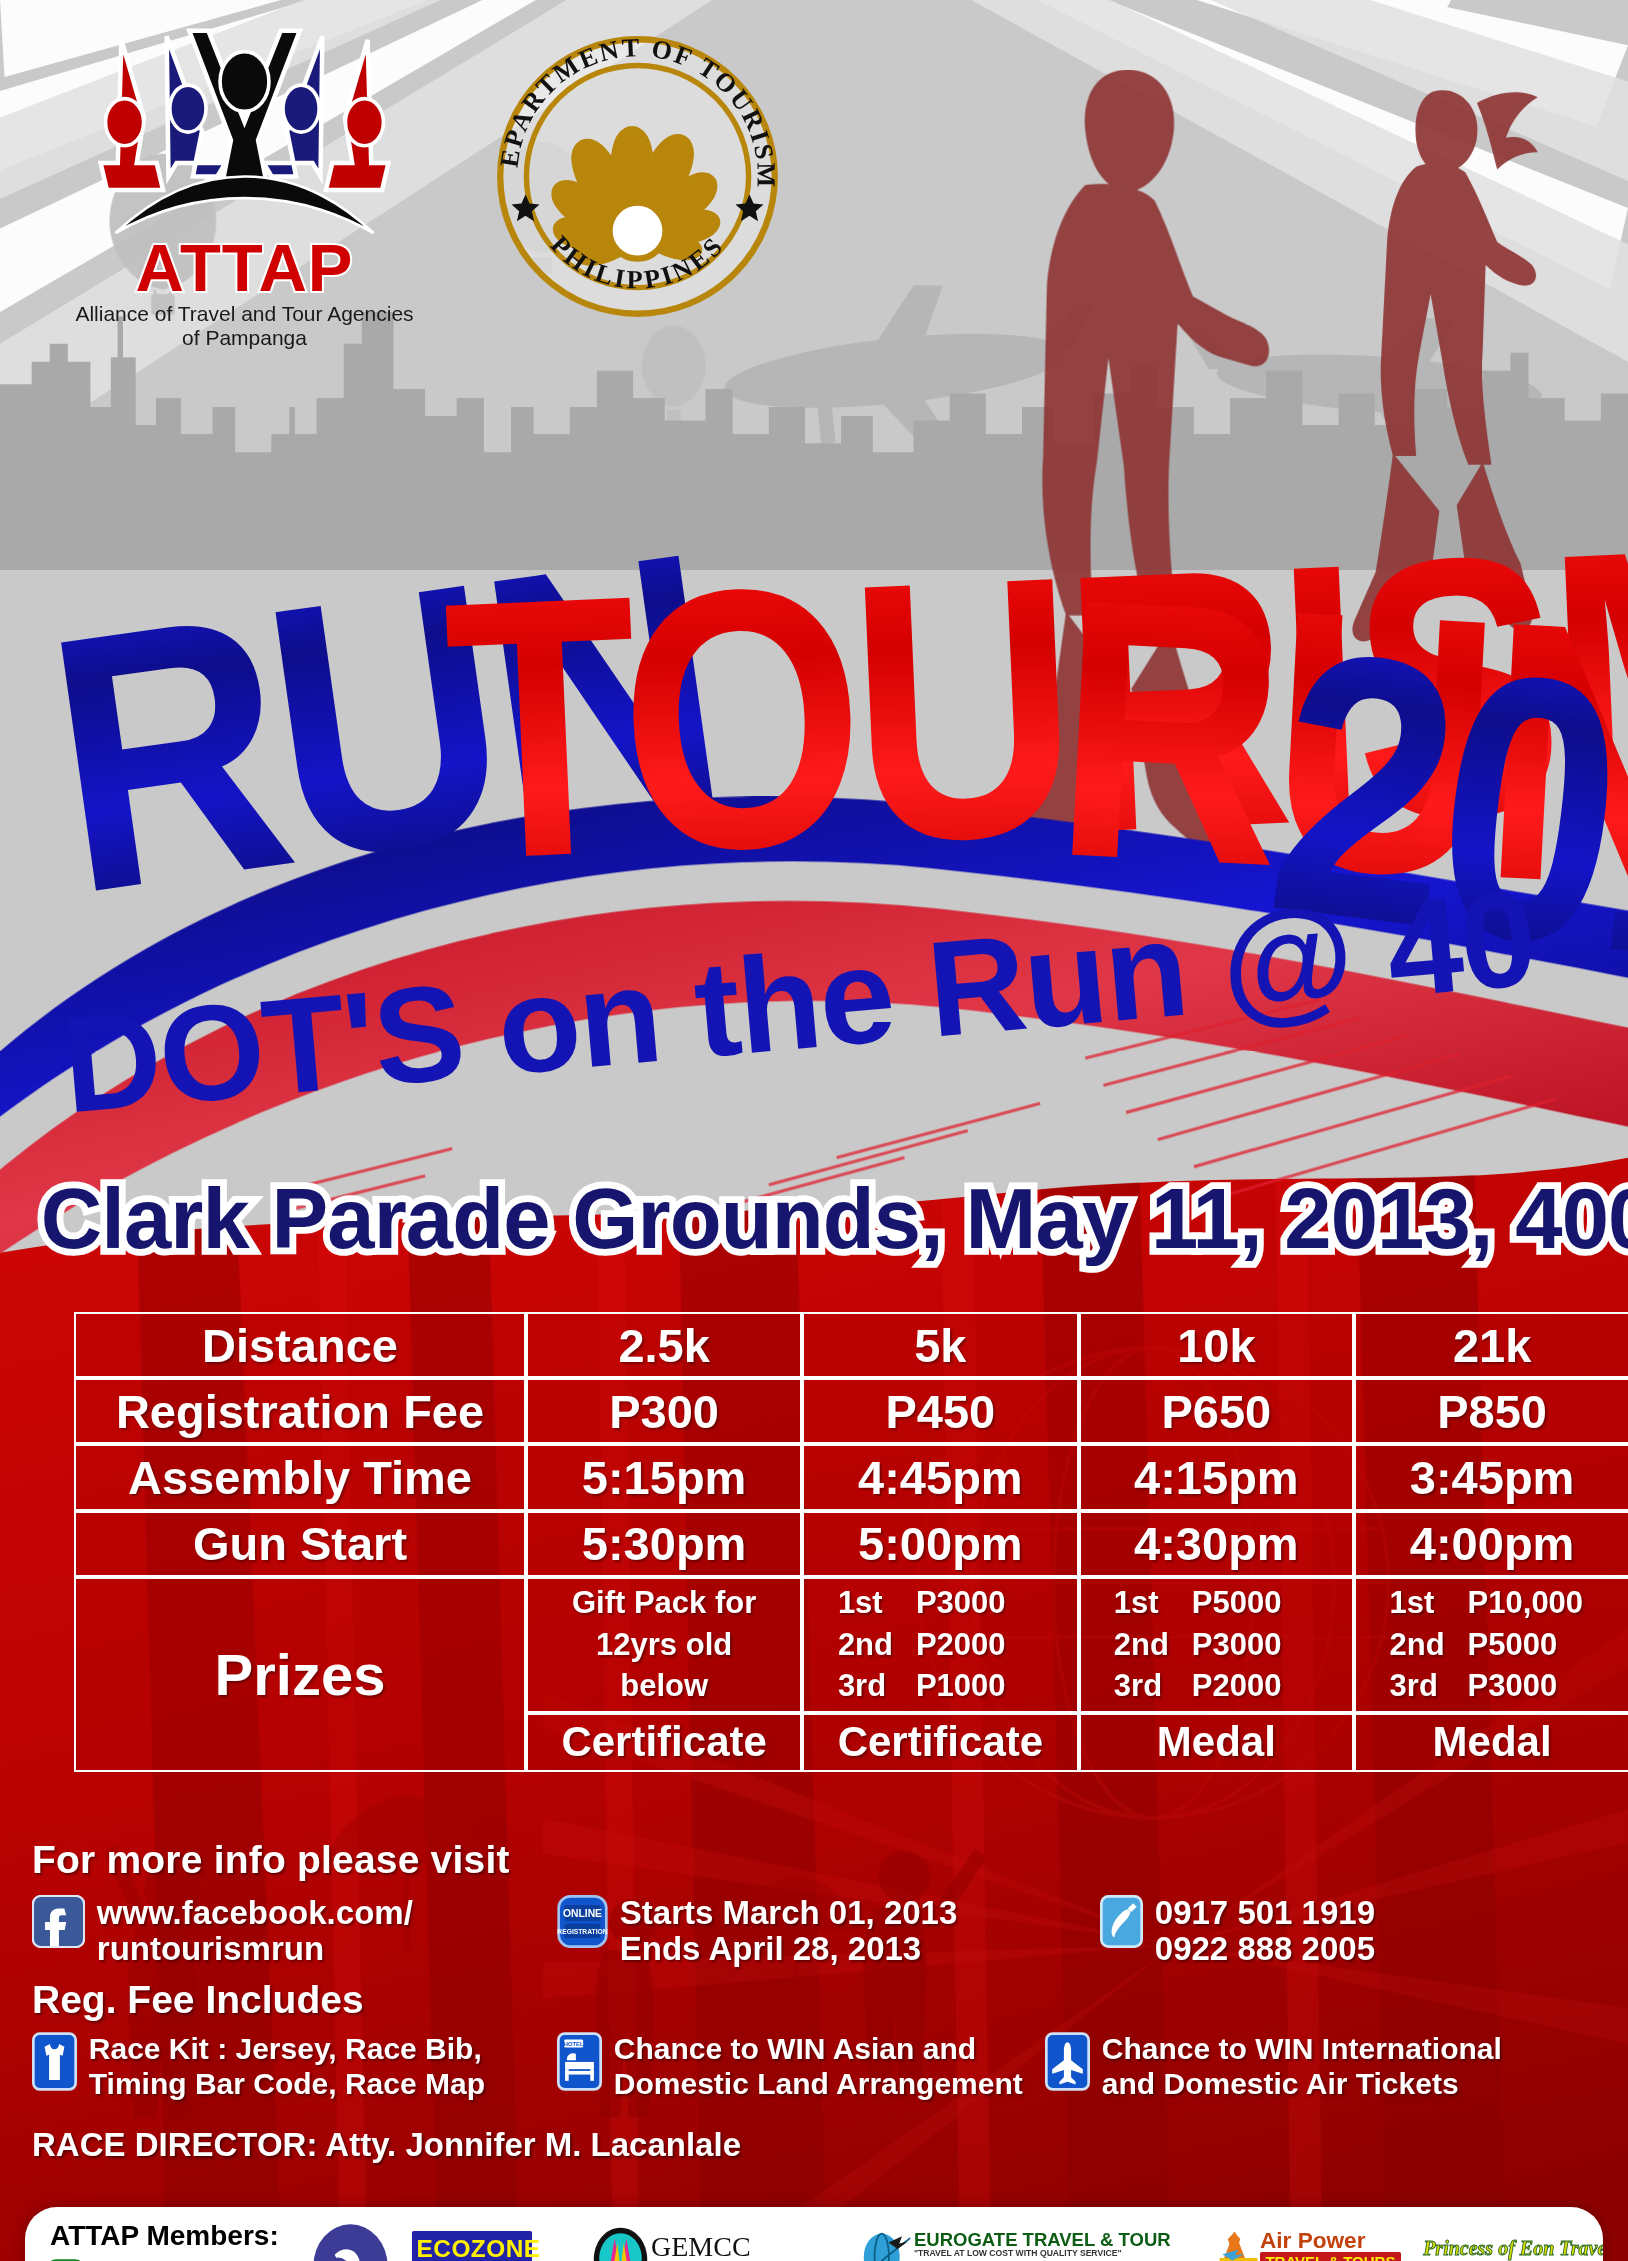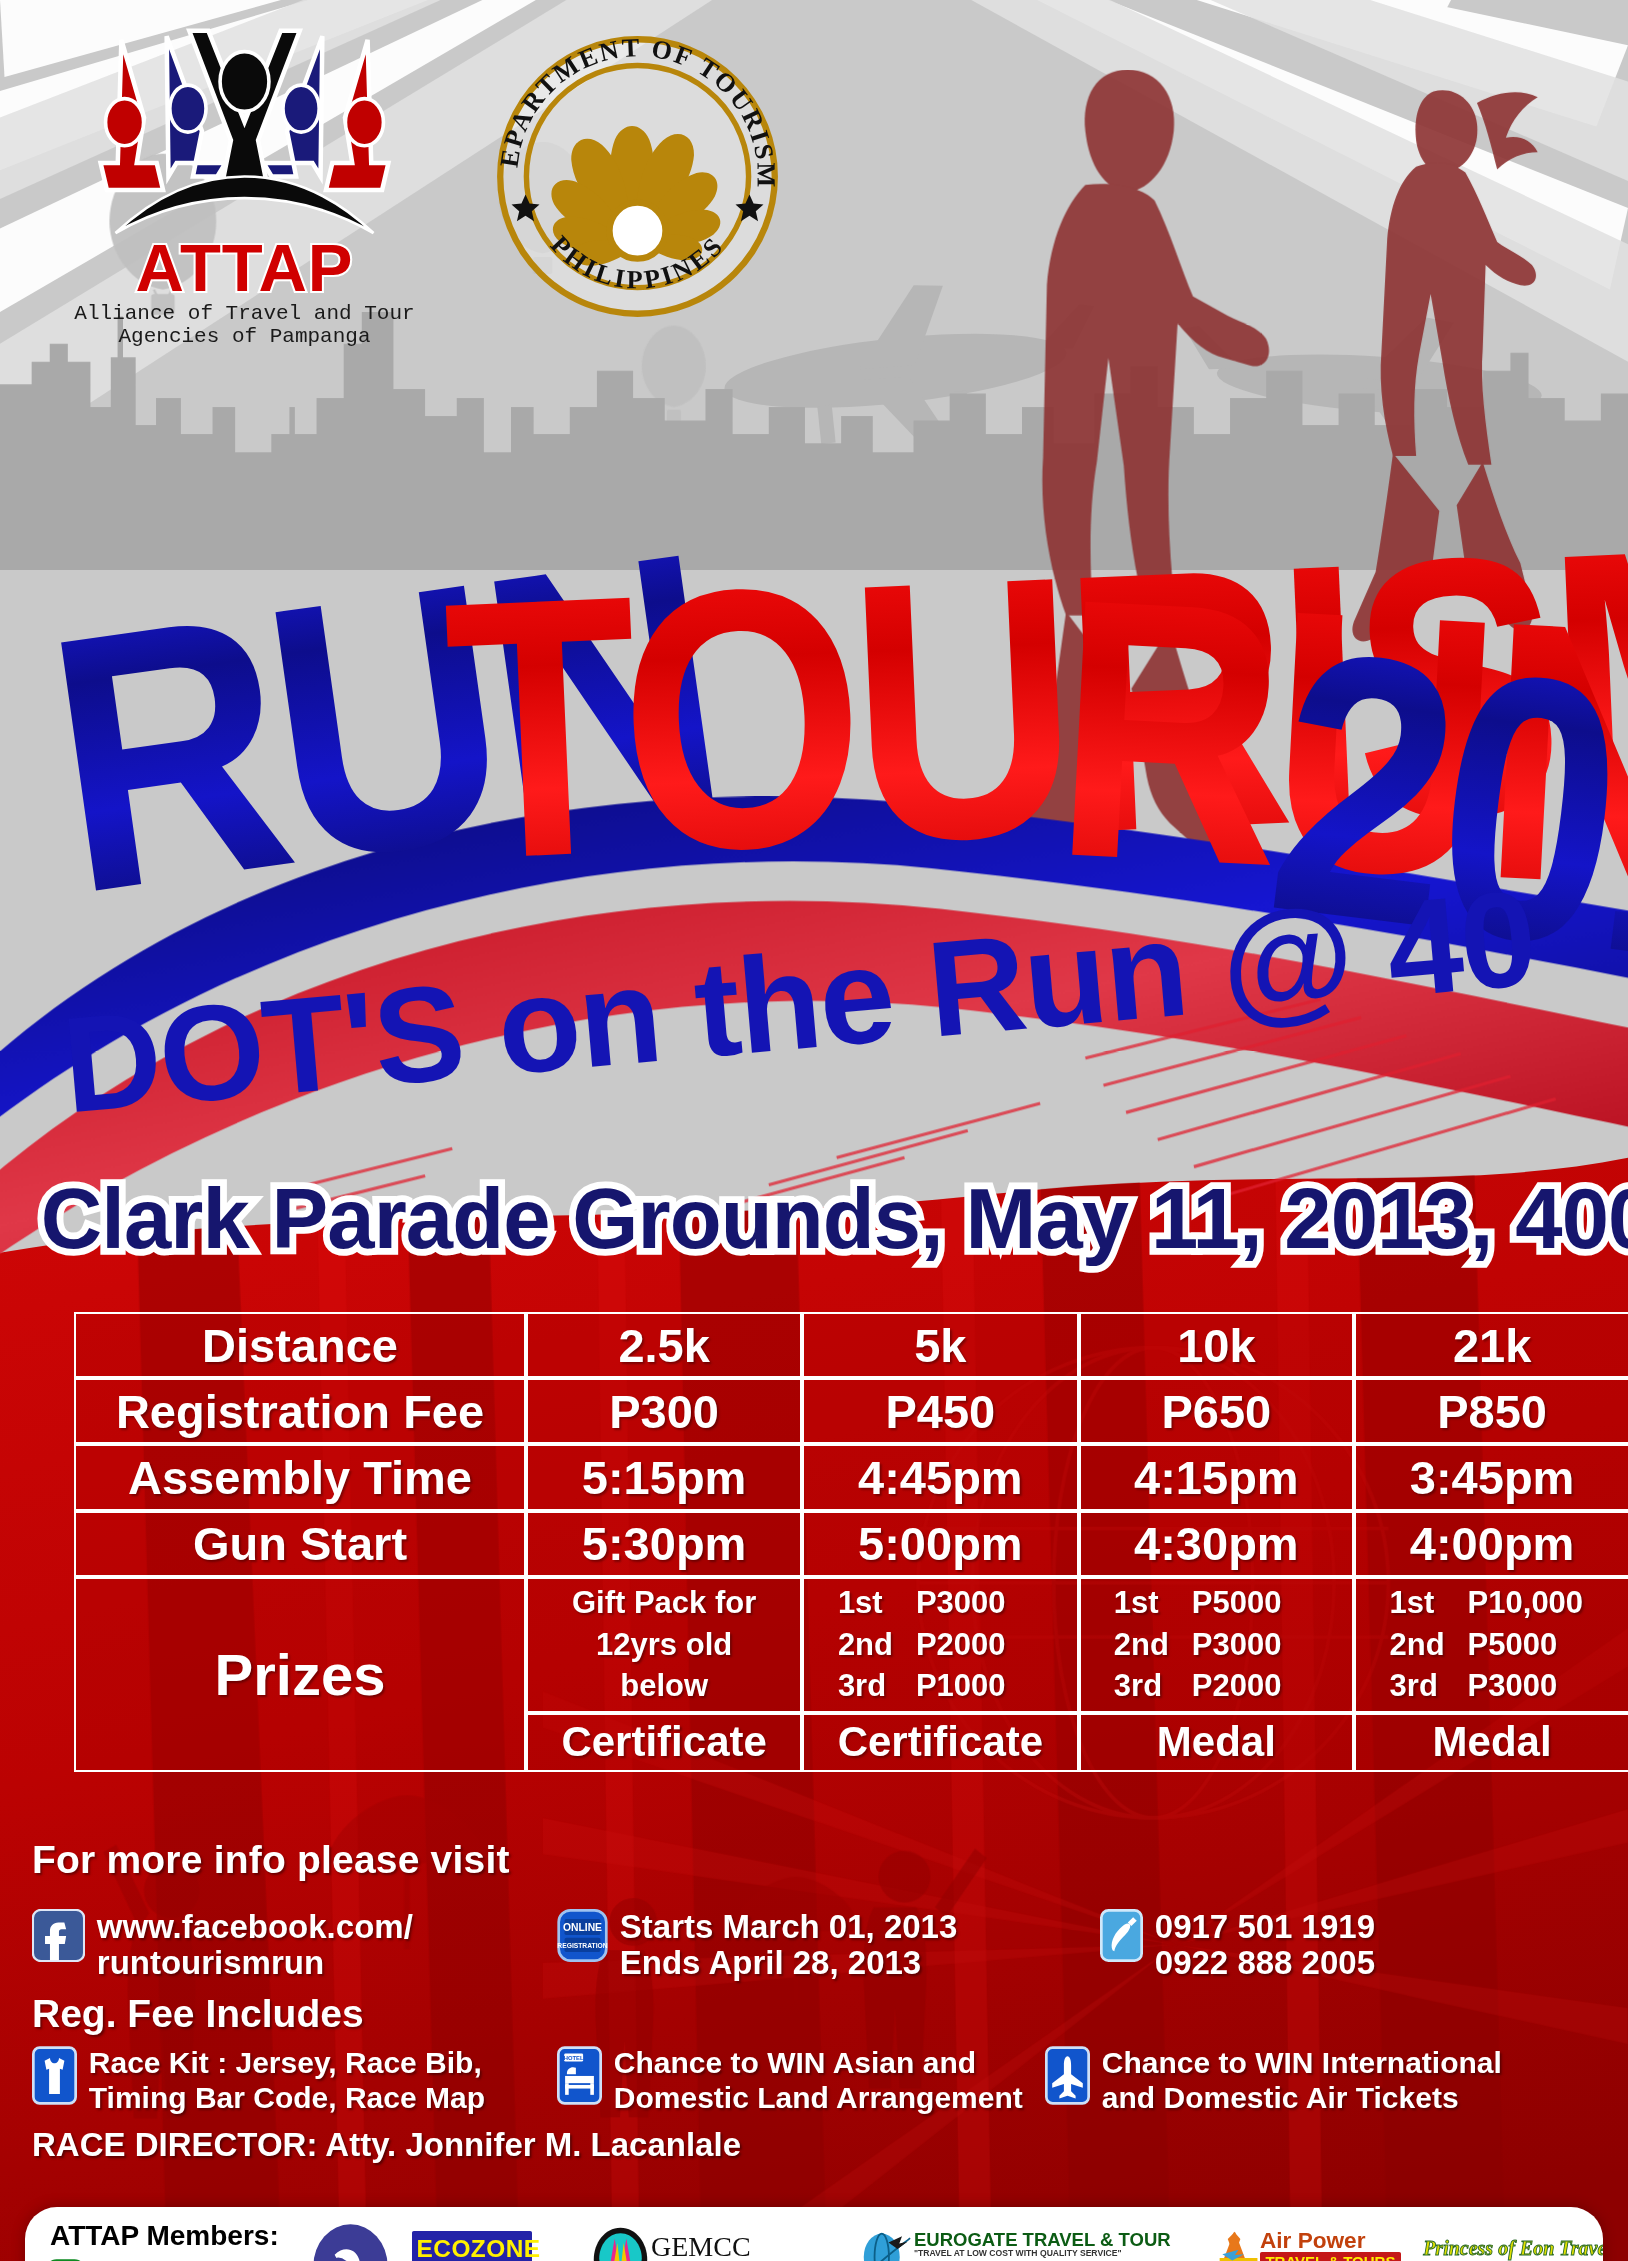--- a/index.html
+++ b/index.html
@@ -18,21 +18,21 @@
 
   
   .logo-row { position:absolute; top:27px; left:68px; display:flex; align-items:flex-start; gap:72px; z-index:20; }
 
   .attap-logo { width:353px; position:relative; }
   .attap-mark { width:353px; height:213px; position:relative; }
   .attap-word { text-align:center; font-size:67px; font-weight:bold; color:#d00000;
     letter-spacing:0.9px; -webkit-text-stroke:4.1px #fff; paint-order:stroke fill;
     font-family:"Liberation Sans", sans-serif; line-height:0.95; margin-top:-6.3px;}
   .attap-sub { text-align:center; font-size:21px; color:#1a1a1a; margin-top:2.7px;
-    font-family:Liberation Mono, monospace; }
+    font-family:Liberation Sans, sans-serif; }
 
   .dot-seal { width:289px; height:289px; position:relative; margin-top:4.5px; }
 
   
   .table-block { position:absolute; left:36px; top:1312px; width:1556px; z-index:25; }
   table.race { width:100%; border-collapse:separate; border-spacing:0;margin-left:38px; }
   table.race td {
     border:2.7px solid #ffffff;
     color:#ffffff;
     font-family:"Liberation Sans", sans-serif;
@@ -50,21 +50,21 @@
   .prize-lines .pl { display:flex; justify-content:center; gap:19px;align-items:center; }
   .prize-lines .pl span.rank { width:59px; text-align:left; }
   .prize-lines .pl span.amt { width:127px; text-align:left; }
   .gift-pack { font-size:31px; line-height:1.34; font-weight:bold; }
   td.award { font-size:42px; }
 
   
   .info-block { position:absolute; left:32px; top:1838px; width:1574px; z-index:25; color:#fff; }
   .info-heading { font-size:39px; font-weight:bold; text-shadow:1.8px 1.8px 2.3px rgba(0,0,0,.4);
     font-family:"Liberation Sans", sans-serif; letter-spacing:0.2px;}
-  .contact-row { display:flex; align-items:flex-start; margin-top:27px; }
+  .contact-row { display:flex; align-items:flex-start; margin-top:13px; }
   .contact-col { display:flex; align-items:flex-start; gap:11.8px; }
   .c1 { width:525px; }
   .c2 { width:543px; }
   .c3 { width:488px; }
   .ic { flex:0 0 auto; }
   .ctext { font-size:33px; line-height:1.08; font-weight:bold; text-shadow:1.8px 1.8px 2.3px rgba(0,0,0,.4); }
 
   .reg-head { font-size:39px; font-weight:bold; margin-top:11.8px; text-shadow:1.8px 1.8px 2.3px rgba(0,0,0,.4);}
   .includes-row { display:flex; align-items:flex-start; margin-top:10px; }
   .i1 { width:525px; }

